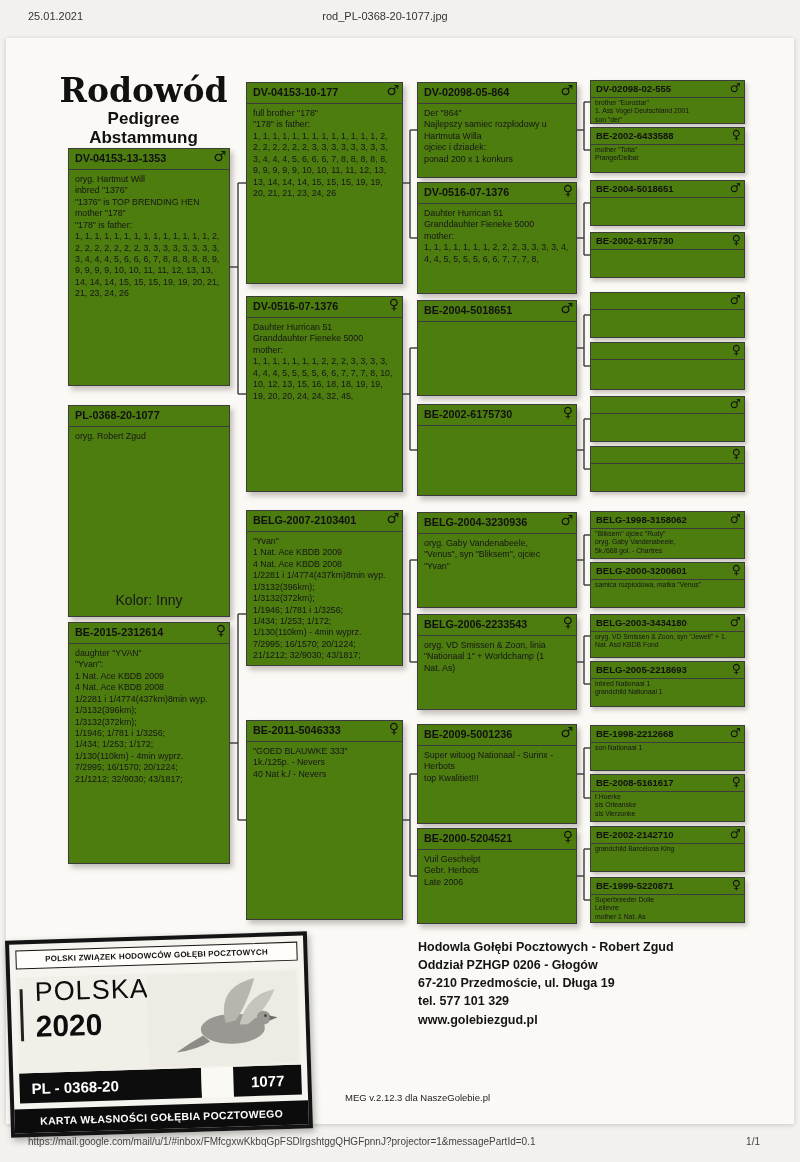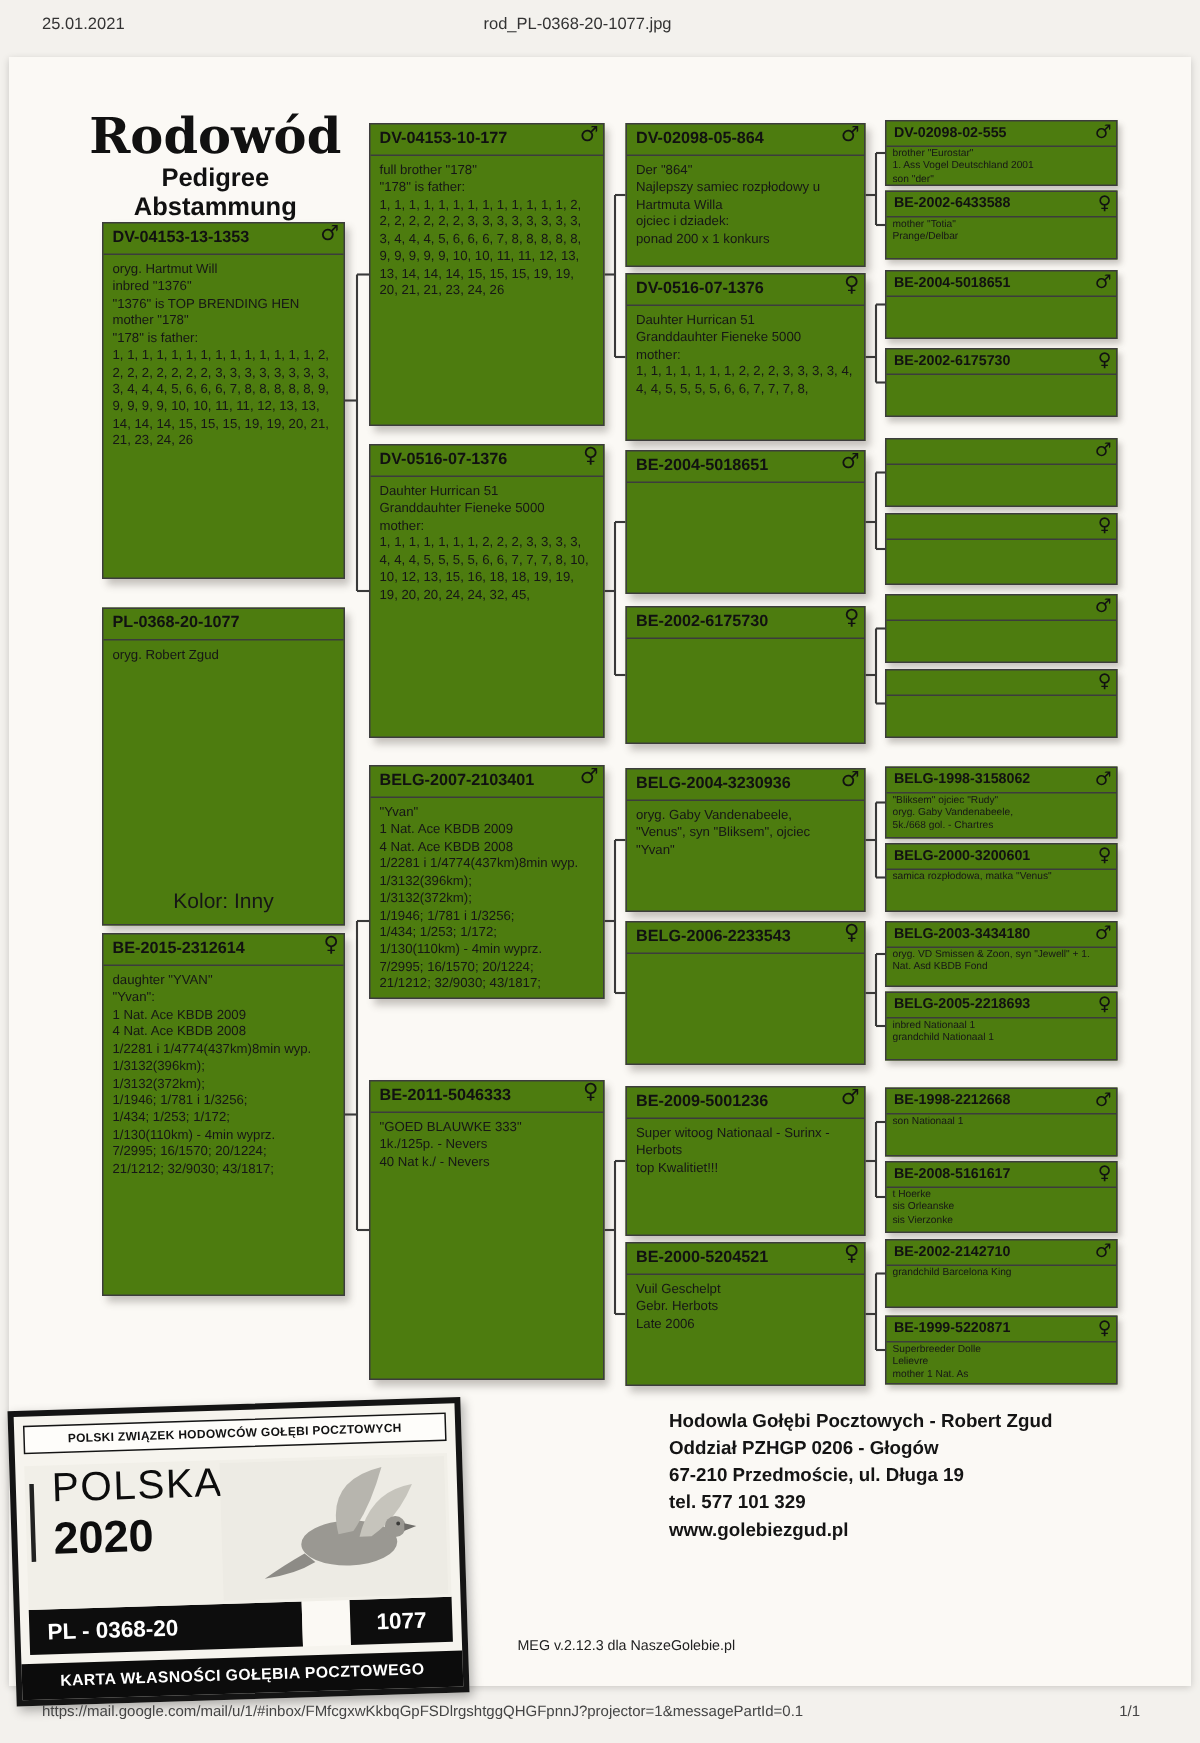--- a/index.html
+++ b/index.html
@@ -50,21 +50,21 @@
   .pigeon{position:absolute;right:2px;top:2px;}
   .stamp-ring-row{display:flex;height:30px;margin:0 6px 6px;}
   .ring-left{background:#0d0d0d;color:#fff;font-weight:bold;font-size:15px;
     display:flex;align-items:center;padding:0 12px;flex:0 0 56%;}
   .ring-gap{flex:1;background:#fbf9f4;}
   .ring-right{background:#0d0d0d;color:#fff;font-weight:bold;font-size:15px;
     display:flex;align-items:center;justify-content:center;flex:0 0 24%;}
   .stamp-foot{background:#0c0c0c;color:#fff;font-weight:bold;font-size:10.5px;
     text-align:center;padding:6px 2px;letter-spacing:.3px;}
 
-  .breeder{position:absolute;left:418px;top:938px;font-size:12.5px;font-weight:bold;line-height:1.45;color:#141414;margin-left:28px;}
+  .breeder{position:absolute;left:418px;top:938px;font-size:12.5px;font-weight:bold;line-height:1.45;color:#141414;}
   .software{position:absolute;left:345px;top:1092px;font-size:9.5px;color:#222;}
 </style>
 </head>
 <body>
 
 <div class="sheet"></div>
 
 <div class="viewer-date">25.01.2021</div>
 <div class="viewer-filename">rod_PL-0368-20-1077.jpg</div>
 
@@ -225,20 +225,23 @@
   <div class="bb"></div>
 </div>
 <div class="box c3" style="top:512px;height:96px">
   <div class="bh"><span>BELG-2004-3230936</span><span class="sex">♂</span></div>
   <div class="bb">oryg. Gaby Vandenabeele,
 "Venus", syn "Bliksem", ojciec
 "Yvan"</div>
 </div>
 <div class="box c3" style="top:614px;height:96px">
   <div class="bh"><span>BELG-2006-2233543</span><span class="sex">♀</span></div>
+  <div class="bb">oryg. VD Smissen &amp; Zoon, linia
+"Nationaal 1" + Worldchamp (1
+Nat. As)</div>
 </div>
 <div class="box c3" style="top:724px;height:100px">
   <div class="bh"><span>BE-2009-5001236</span><span class="sex">♂</span></div>
   <div class="bb">Super witoog Nationaal - Surinx -
 Herbots
 top Kwalitiet!!!</div>
 </div>
 <div class="box c3" style="top:828px;height:96px">
   <div class="bh"><span>BE-2000-5204521</span><span class="sex">♀</span></div>
   <div class="bb">Vuil Geschelpt

